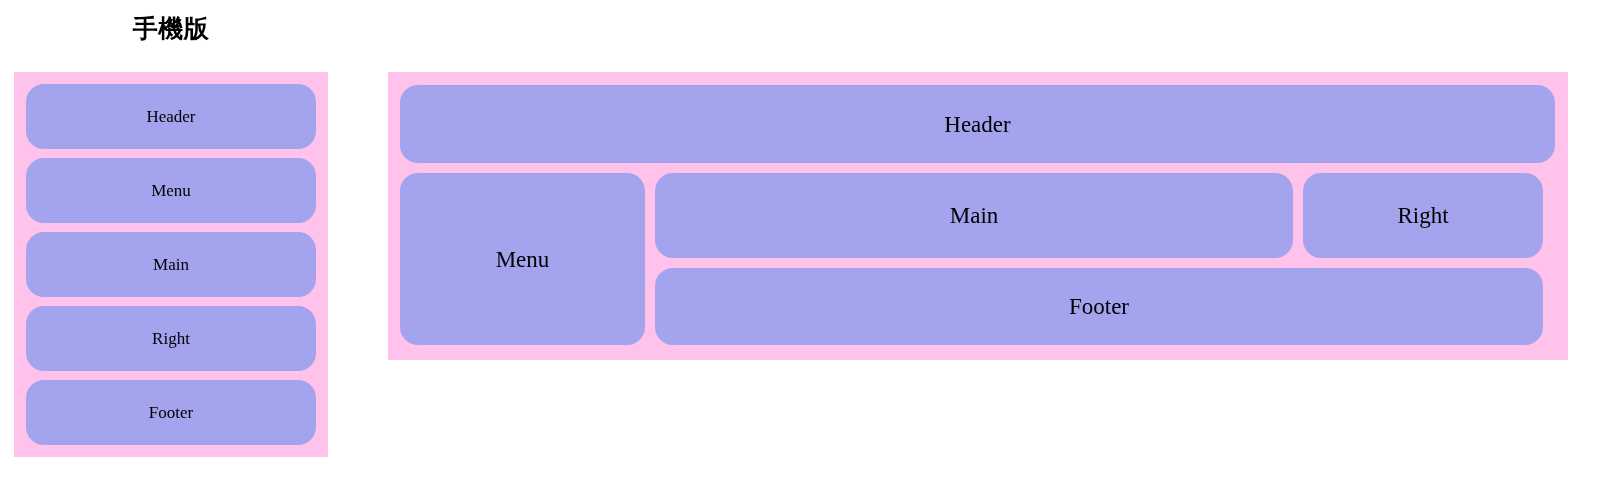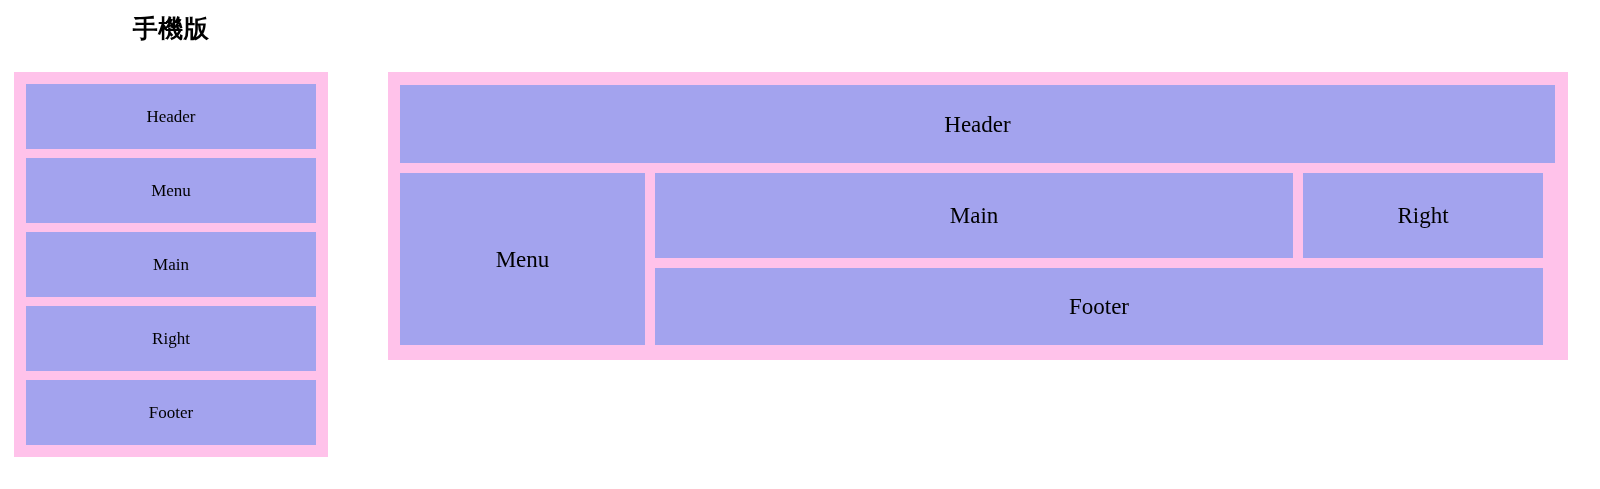--- a/index.html
+++ b/index.html
@@ -30,20 +30,21 @@
   .frame { position: absolute; background: #ffc2ea; }
   .cell {
     position: absolute;
     background: #a3a3ee;
     display: flex;
     align-items: center;
     justify-content: center;
     color: #000000;
     font-family: "Liberation Serif", serif;
     line-height: 1;
+    border-radius: 18px;
   }
 
   
   #mobile-frame { left: 14px; top: 72px; width: 314px; height: 385px; }
   .cell.m { left: 12px; width: 290px; height: 65px; font-size: 17px; }
   #m-header { top: 12px; }
   #m-menu   { top: 86px; }
   #m-main   { top: 160px; }
   #m-right  { top: 234px; }
   #m-footer { top: 308px; }

